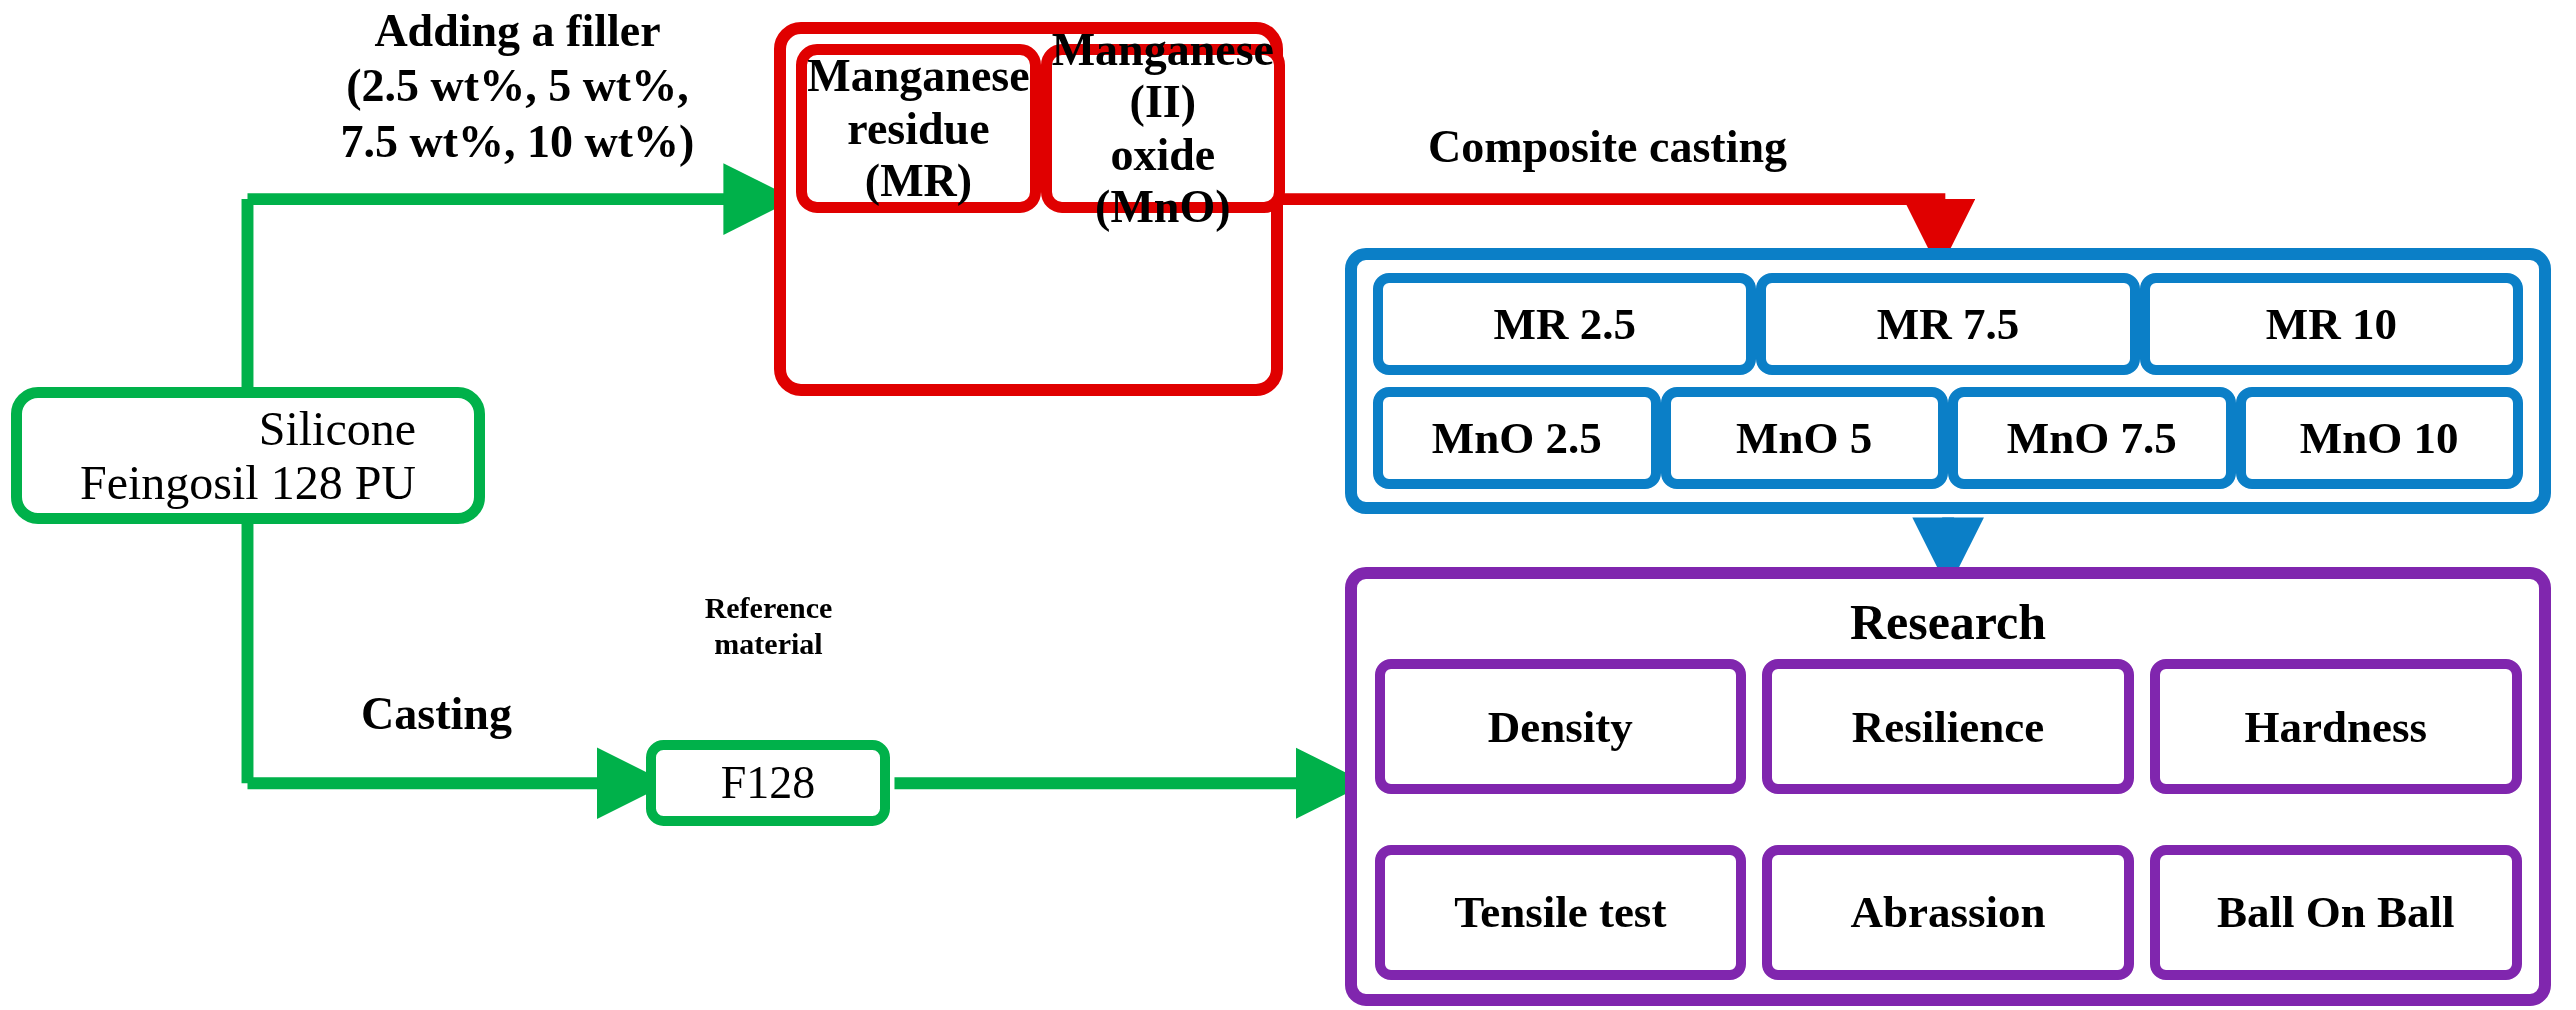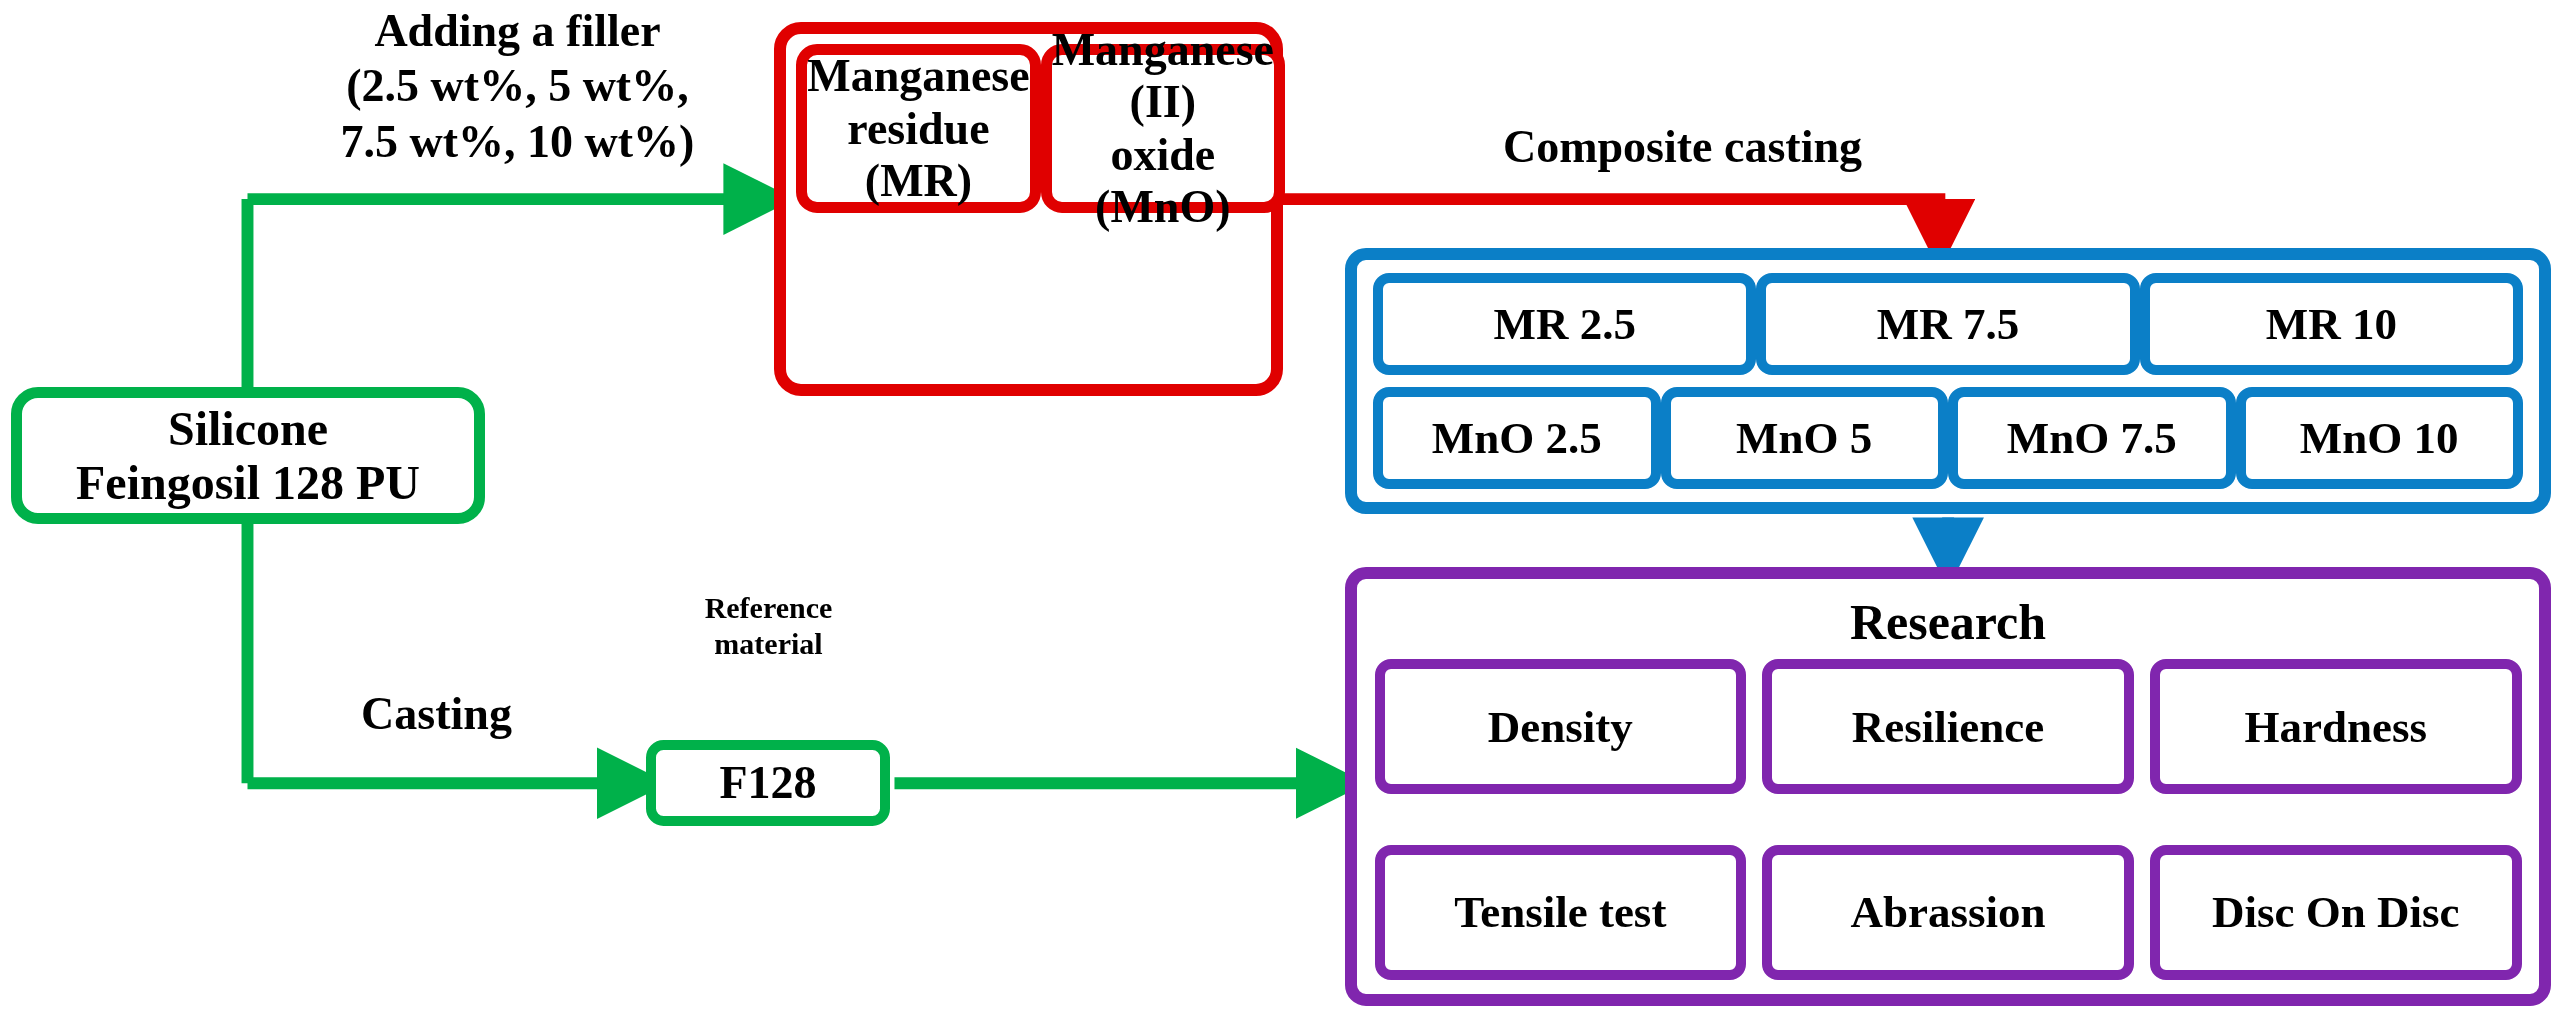--- a/index.html
+++ b/index.html
@@ -24,23 +24,23 @@
   }
 
   
   .node {
     position: absolute;
     box-sizing: border-box;
     background: #ffffff;
     display: flex;
     align-items: center;
     justify-content: center;
-    text-align: center;
+    text-align: right;
     color: #000000;
-    font-weight: bold;
+    font-weight: normal;
     line-height: 1.12;
   }
 
   
   .flabel {
     position: absolute;
     color: #000000;
     font-weight: bold;
     text-align: center;
     line-height: 1.2;
@@ -187,21 +187,21 @@
   
   #filler-label {
     left: 263px; top: 3.2px;
     width: 509px;
     font-size: 46px;
   }
   #composite-label {
     left: 1353px; top: 119px;
     width: 509px;
     font-size: 46px;
-    text-align: right;
+    text-align: center;
   }
   #casting-label {
     left: 309px; top: 686px;
     width: 255px;
     font-size: 46px;
   }
   #refmat-label {
     left: 629px; top: 590px;
     width: 279px;
     font-size: 30px;
@@ -289,19 +289,19 @@
     <div id="research-title">Research</div>
     <div class="purple-rows">
       <div class="purple-row">
         <div class="purple-item">Density</div>
         <div class="purple-item">Resilience</div>
         <div class="purple-item">Hardness</div>
       </div>
       <div class="purple-row">
         <div class="purple-item">Tensile test</div>
         <div class="purple-item">Abrassion</div>
-        <div class="purple-item">Disc On Disc</div>
+        <div class="purple-item">Ball On Ball</div>
       </div>
     </div>
   </div>
 
 </div>
 
 
 </body></html>

